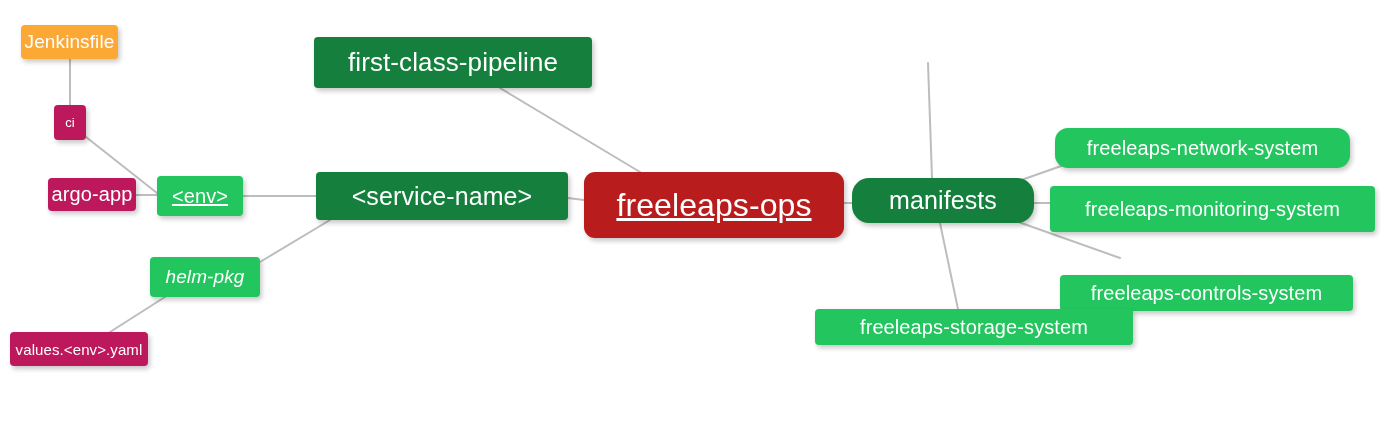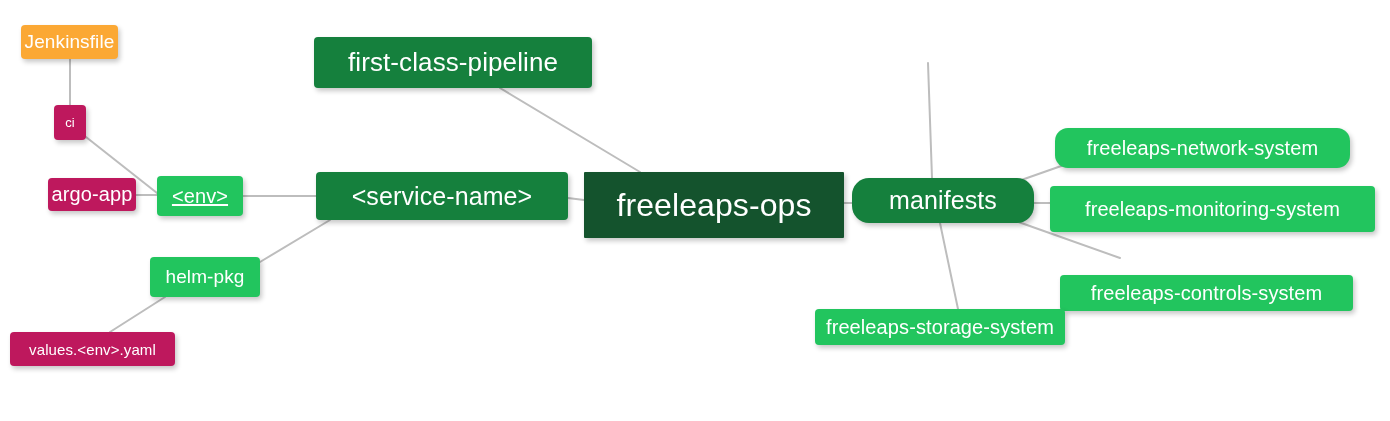--- a/index.html
+++ b/index.html
@@ -41,22 +41,23 @@
     justify-content: center;
     color: #ffffff;
     white-space: nowrap;
     border-radius: 4px;
     box-shadow: 2px 3px 5px rgba(0,0,0,0.22);
     letter-spacing: 0.1px;
     user-select: none;
     cursor: pointer;
   }
   .node.root {
-    background: #14532d;
-    border-radius: 1px;
+    background: #b91c1c;
+    border-radius: 11px;
+    text-decoration: underline;
   }
   .node.blue   { background: #15803d; }
   .node.green  { background: #22c55e; }
   .node.orange { background: #fba834; }
   .node.red    { background: #be185d; }
 </style>
 </head>
 <body>
 
 <div id="mindmap">
@@ -82,24 +83,24 @@
       </div>
       <div class="node red" style="left: 54px; top: 105px; width: 32px; height: 35px; font-size: 13px;">
         <span>ci</span>
       </div>
       <div class="node red" style="left: 32px; top: 178px; width: 88px; height: 33px; font-size: 20px; margin-left: 16px;">
         <span>argo-app</span>
       </div>
       <div class="node green" style="left: 157px; top: 176px; width: 86px; height: 40px; font-size: 20px; text-decoration: underline;">
         <span>&lt;env&gt;</span>
       </div>
-      <div class="node green" style="left: 150px; top: 257px; width: 110px; height: 40px; font-size: 19px;">
+      <div class="node green" style="left: 150px; top: 257px; width: 110px; height: 40px; font-size: 19px; font-style: italic;">
         <span>helm-pkg</span>
       </div>
-      <div class="node red" style="left: 10px; top: 332px; width: 165px; height: 34px; font-size: 15px; align-items: center;">
+      <div class="node red" style="left: 10px; top: 332px; width: 138px; height: 34px; font-size: 15px; align-items: center;">
         <span>values.&lt;env&gt;.yaml</span>
       </div>
       <div class="node blue" style="left: 314px; top: 37px; width: 278px; height: 51px; font-size: 26px;">
         <span>first-class-pipeline</span>
       </div>
       <div class="node blue" style="left: 316px; top: 172px; width: 252px; height: 48px; font-size: 25px;">
         <span>&lt;service-name&gt;</span>
       </div>
       <div class="node root" style="left: 584px; top: 172px; width: 260px; height: 66px; font-size: 32px;">
         <span>freeleaps-ops</span>
@@ -109,17 +110,17 @@
       </div>
       <div class="node green" style="left: 1055px; top: 128px; width: 295px; height: 40px; font-size: 20px; border-radius: 13px;">
         <span>freeleaps-network-system</span>
       </div>
       <div class="node green" style="left: 1050px; top: 186px; width: 325px; height: 46px; font-size: 20px;">
         <span>freeleaps-monitoring-system</span>
       </div>
       <div class="node green" style="left: 1060px; top: 258px; width: 293px; height: 36px; font-size: 20px; margin-top: 17px;">
         <span>freeleaps-controls-system</span>
       </div>
-      <div class="node green" style="left: 815px; top: 309px; width: 250px; height: 36px; font-size: 20px;">
+      <div class="node green" style="left: 815px; top: 309px; width: 318px; height: 36px; font-size: 20px;">
         <span>freeleaps-storage-system</span>
       </div>
     </div>
 </div>
 
 </body></html>

